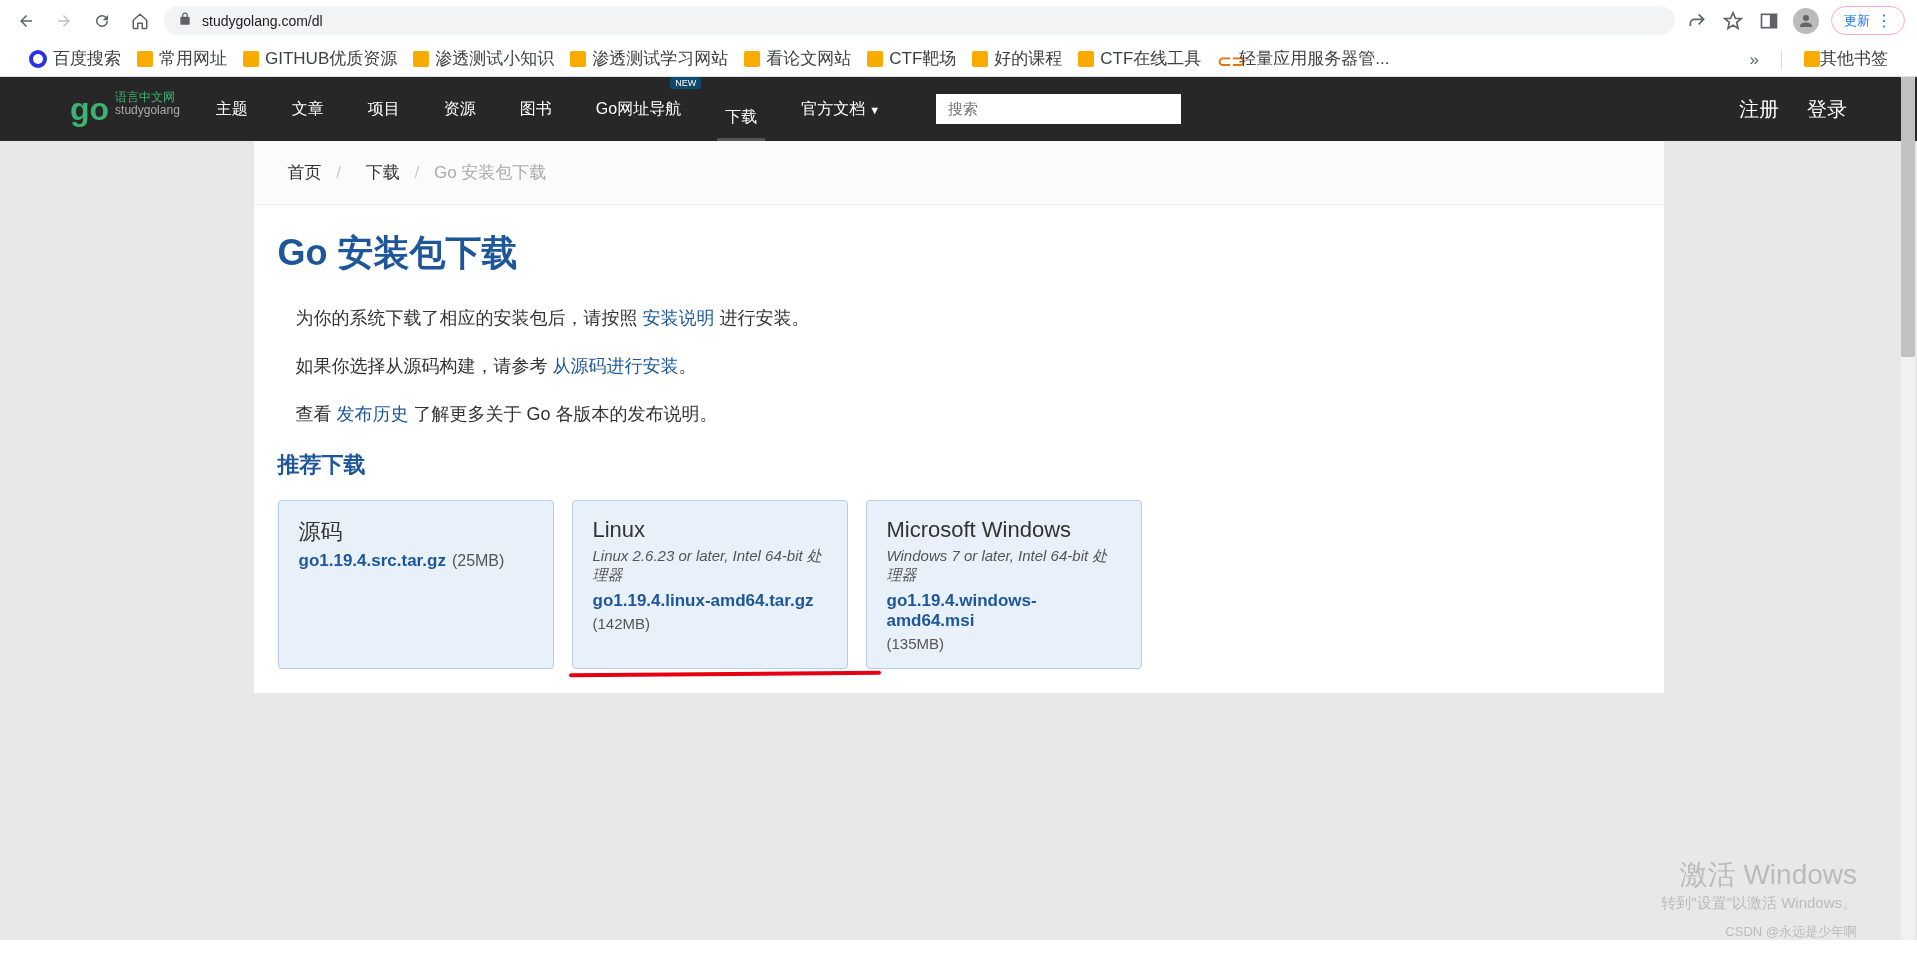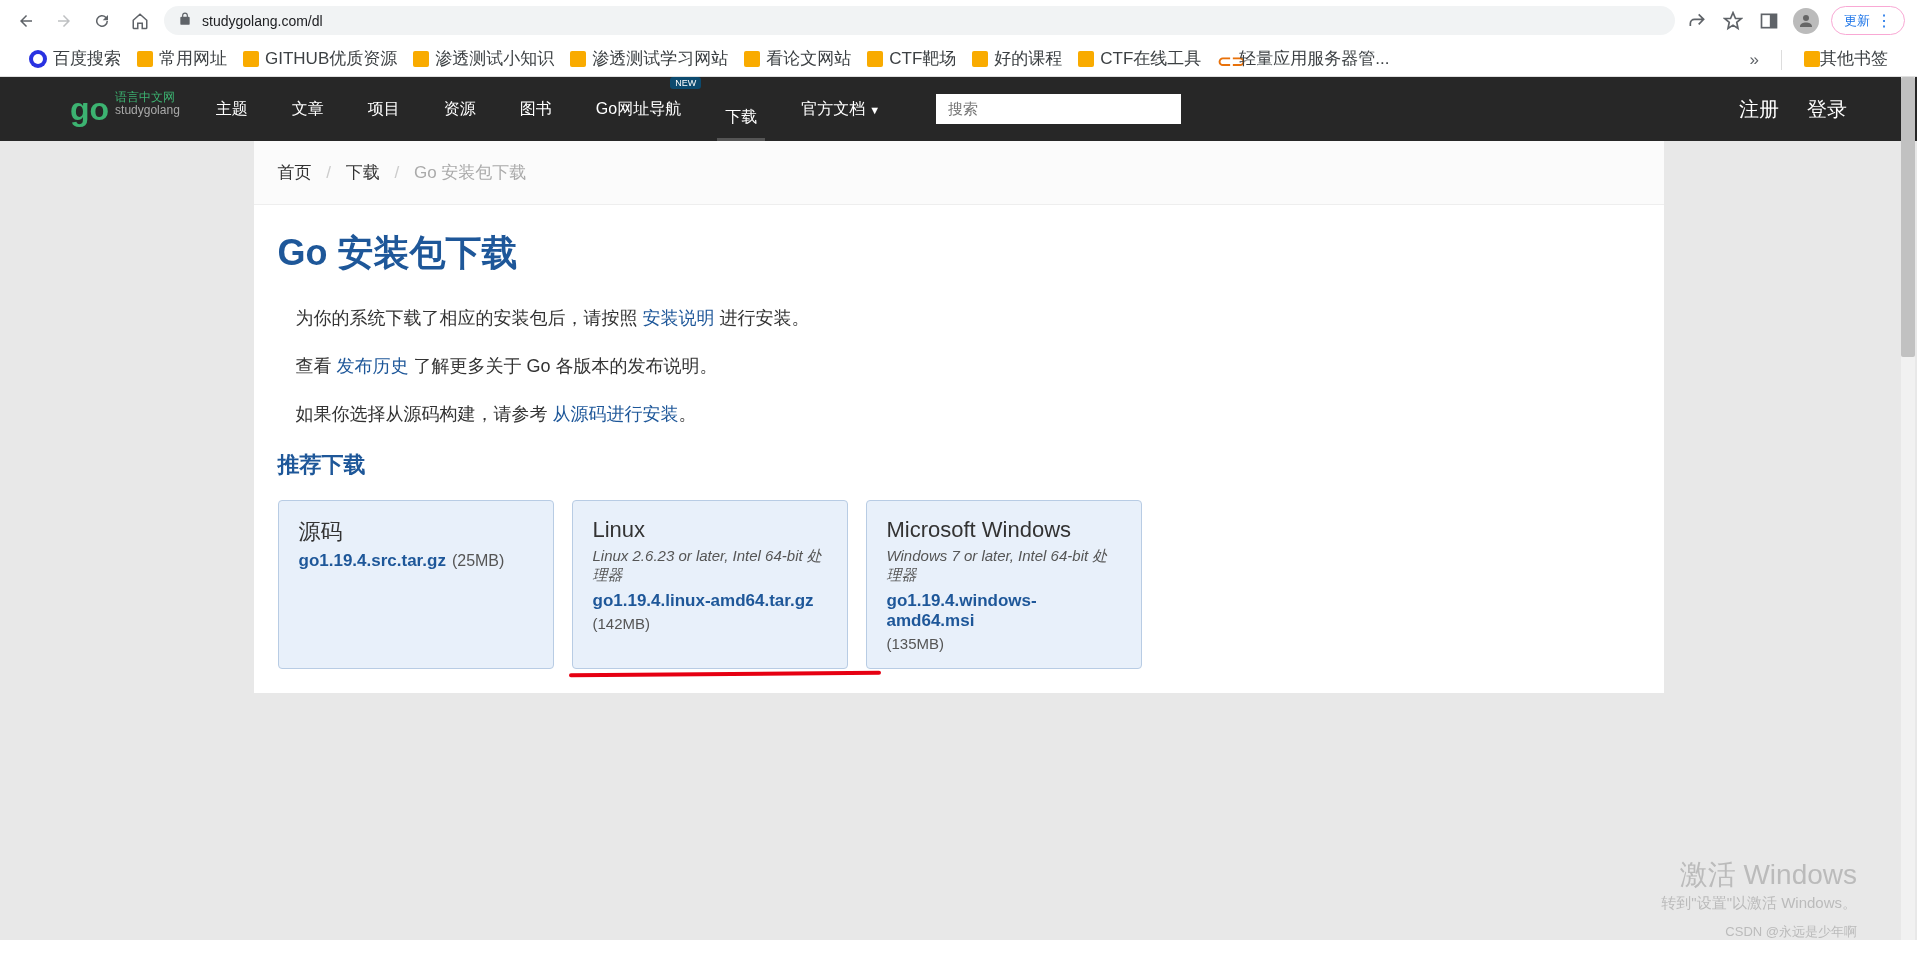--- a/index.html
+++ b/index.html
@@ -43,21 +43,21 @@
     .nav-item .arrow { margin-left: 4px; font-size: 11px; }
     .nav-down { background: #272727; border-bottom: 3px solid #555; padding-bottom:0; }
     .nav-download { height: 64px; display: flex; align-items: center; }
     .search-box { background: #fff; border-radius: 0; padding: 6px 12px; width: 245px; margin-left: 20px; }
     .search-box input { border: none; outline: none; width: 100%; font-size: 15px; color: #999; }
     .right-nav { margin-left: auto; display: flex; gap: 28px; }
     .right-nav span { color: #fff; font-size: 20px; cursor: pointer; }
     
     .container { max-width: 1410px; margin: 0 auto; background: #fff; }
     .breadcrumb { padding: 20px 24px; font-size: 17px; color: #333; background:#fbfbfb; border-bottom:1px solid #eee; }
-    .breadcrumb a { color: #333; text-decoration: none; }
+    .breadcrumb a { color: #333; text-decoration: none; margin-left: 10px; }
     .breadcrumb .sep { color: #ccc; margin: 0 10px; }
     .breadcrumb .current { color: #aaa; }
     
     .content { padding: 24px; }
     .page-title { color: #1e5799; font-size: 36px; font-weight: bold; margin-bottom: 28px; }
     .para { font-size: 18px; color: #333; margin-bottom: 24px; padding-left: 18px; }
     .para a { color: #1e5799; text-decoration: none; }
     
     .section-title { color: #1e5799; font-size: 22px; font-weight: bold; margin: 20px 0 20px 0; }
     
@@ -229,24 +229,24 @@
       <span class="current">Go 安装包下载</span>
     </div>
 
     <div class="content">
       <h1 class="page-title">Go 安装包下载</h1>
 
       <p class="para">
         <span>为你的系统下载了相应的安装包后，请按照 </span><a>安装说明</a><span> 进行安装。</span>
       </p>
       <p class="para">
-        <span>查看 </span><a>发布历史</a><span> 了解更多关于 Go 各版本的发布说明。</span>
+        <span>如果你选择从源码构建，请参考 </span><a>从源码进行安装</a><span>。</span>
       </p>
       <p class="para">
-        <span>如果你选择从源码构建，请参考 </span><a>从源码进行安装</a><span>。</span>
+        <span>查看 </span><a>发布历史</a><span> 了解更多关于 Go 各版本的发布说明。</span>
       </p>
 
       <h2 class="section-title">推荐下载</h2>
 
       <div class="download-grid">
         <div class="download-card">
           <div class="card-title">源码</div>
           <div><span class="card-file">go1.19.4.src.tar.gz</span><span class="card-size-inline">(25MB)</span></div>
         </div>
         <div class="download-card red-underline">

